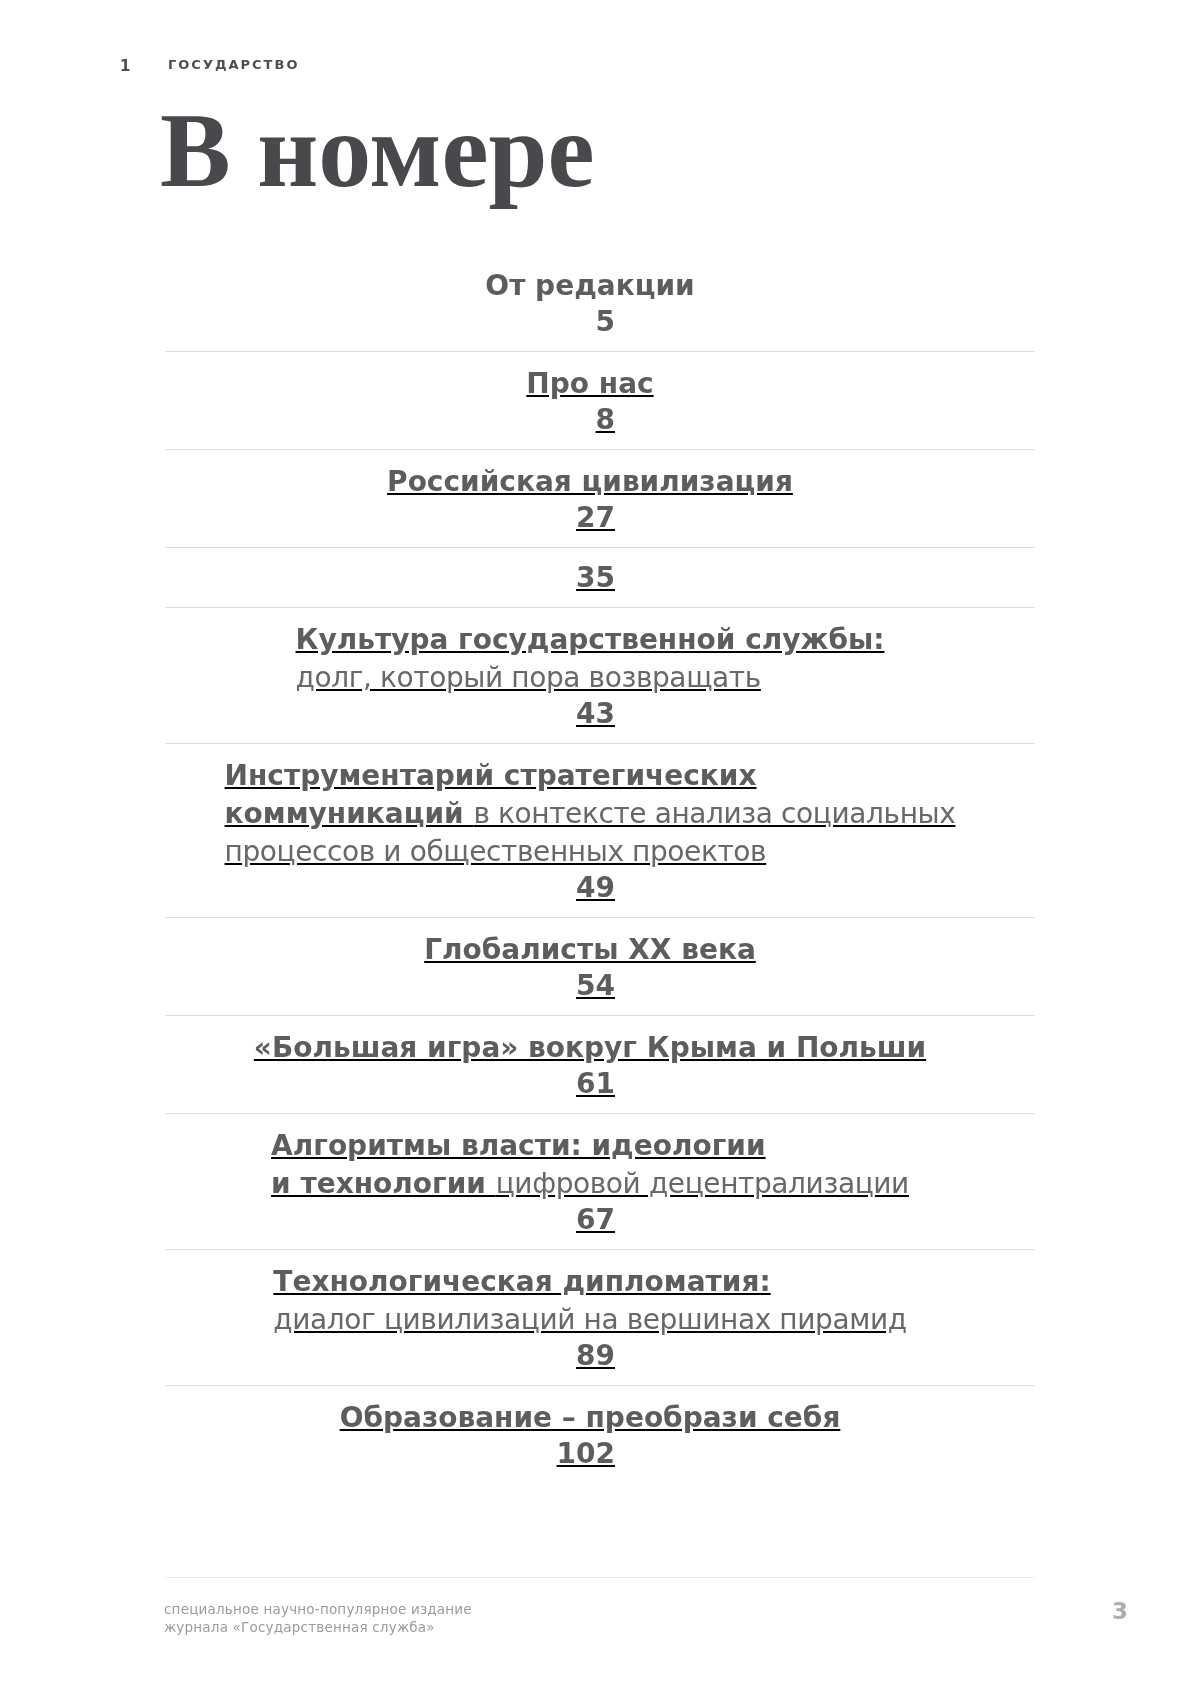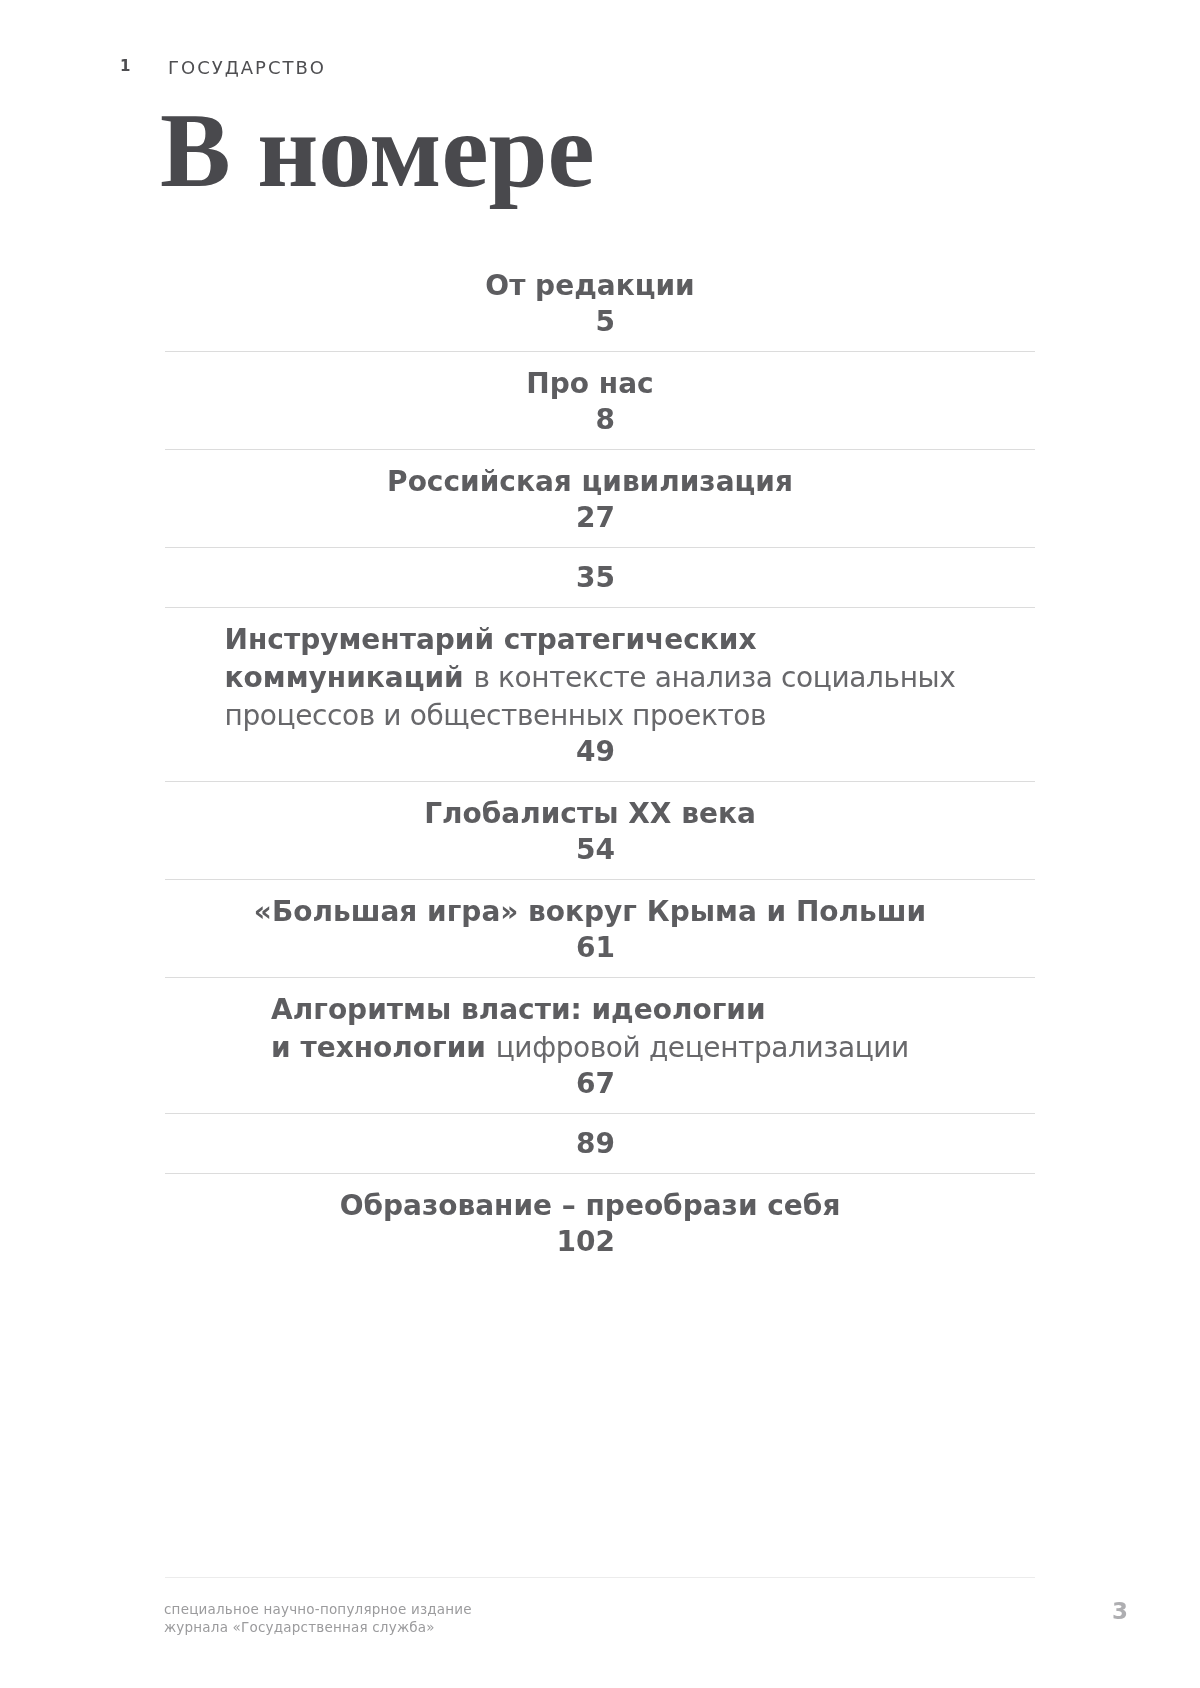--- a/index.html
+++ b/index.html
@@ -11,41 +11,41 @@
   }
   .page { position:absolute; inset:0; background:#ffffff; overflow:hidden; }
 
   
   .folio-top {
     position:absolute; left:120px; top:57px;
     font-size:15px; font-weight:700; color:#4e4e51;
   }
   .running-head {
     position:absolute; left:168px; top:57px;
-    font-size:18px; font-weight:400; letter-spacing:2px; color:#4e4e51;text-align:right;
+    font-size:13px; font-weight:700; letter-spacing:2px; color:#4e4e51;text-align:right;
   }
 
   
   .page-title {
     position:absolute; left:160px; top:98px;
     font-family:"Liberation Serif","DejaVu Serif",serif;
     font-weight:700; font-size:106px; line-height:1;
     color:#49494d; letter-spacing:0px; white-space:nowrap;
   }
 
   
   .toc {
     position:absolute; left:165px; top:254px; width:870px;
   }
   .toc-row {
     display:flex; align-items:center;
     padding:13px 0;
     flex-direction:column;
   }
-  .toc-row + .toc-row { border-top:1px solid #dcdcdc; }
+  .toc-row + .toc-row { border-top:1px solid #dcdcdc;text-decoration:underline; }
   .toc-title {
     flex:1 1 auto; font-size:28px; line-height:38px; color:#5d5d60;
     padding-right:20px;
   }
   .seg-b { font-weight:700; color:#5d5d60; }
   .seg-r { font-weight:400; color:#68686b; letter-spacing:-0.4px; }
   .toc-page {
     flex:0 0 auto; width:120px; text-align:right; padding-right:45px;
     font-size:28px; font-weight:700; color:#5d5d60;
   }
@@ -93,20 +93,27 @@
         <div class="toc-title">
           <div><span class="seg-b">Российская цивилизация</span></div>
         </div>
         <div class="toc-page">27</div>
       </div>
       <div class="toc-row">
         <div class="toc-page">35</div>
       </div>
       <div class="toc-row">
         <div class="toc-title">
+          <div><span class="seg-b">Культура государственной службы:</span></div>
+          <div><span class="seg-r">долг, который пора возвращать</span></div>
+        </div>
+        <div class="toc-page">43</div>
+      </div>
+      <div class="toc-row">
+        <div class="toc-title">
           <div><span class="seg-b">Инструментарий стратегических</span></div>
           <div><span class="seg-b">коммуникаций </span><span class="seg-r">в контексте анализа социальных</span></div>
           <div><span class="seg-r">процессов и общественных проектов</span></div>
         </div>
         <div class="toc-page">49</div>
       </div>
       <div class="toc-row">
         <div class="toc-title">
           <div><span class="seg-b">Глобалисты ХХ века</span></div>
         </div>
@@ -119,20 +126,24 @@
         <div class="toc-page">61</div>
       </div>
       <div class="toc-row">
         <div class="toc-title">
           <div><span class="seg-b">Алгоритмы власти: идеологии</span></div>
           <div><span class="seg-b">и технологии </span><span class="seg-r">цифровой децентрализации</span></div>
         </div>
         <div class="toc-page">67</div>
       </div>
       <div class="toc-row">
+        <div class="toc-title">
+          <div><span class="seg-b">Технологическая дипломатия:</span></div>
+          <div><span class="seg-r">диалог цивилизаций на вершинах пирамид</span></div>
+        </div>
         <div class="toc-page">89</div>
       </div>
       <div class="toc-row">
         <div class="toc-title">
           <div><span class="seg-b">Образование – преобрази себя</span></div>
         </div>
         <div class="toc-page">102</div>
       </div>
     </div>
 

